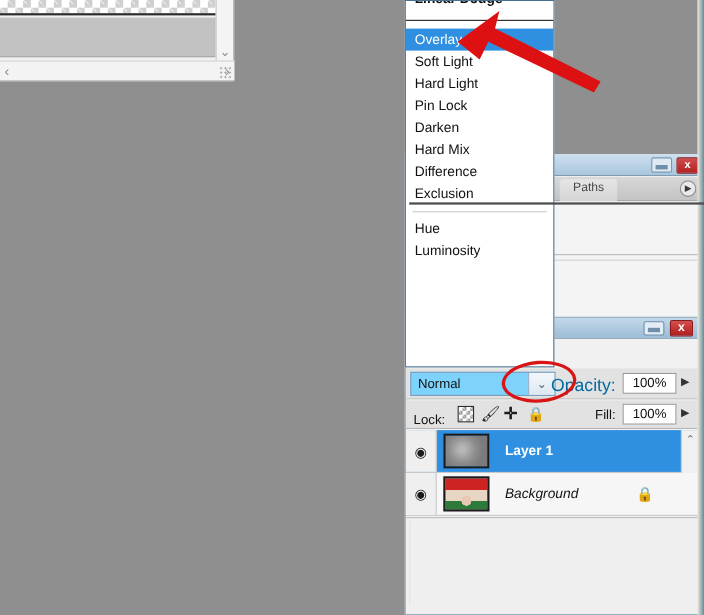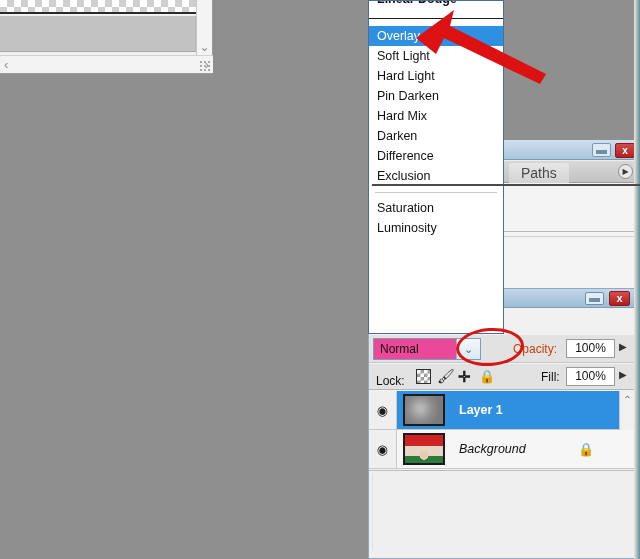--- a/index.html
+++ b/index.html
@@ -77,21 +77,21 @@
     border-radius: 2px; color: #fff; font-size: 10px; font-weight: bold;
     text-align: center; line-height: 13px;
   }
   #file-tabstrip {
     position: absolute; left: 0; top: 21px; width: 272px; height: 22px;
     background: linear-gradient(#d8d8d8, #c3c3c3);
     border-bottom: 1px solid #9a9a9a;
   }
   #tab-paths {
     position: absolute; left: 140px; top: 2px; height: 20px; padding: 2px 12px 0 12px;
-    font-size: 14px; color: #4a4a4a;
+    font-size: 11px; color: #4a4a4a;
     background: linear-gradient(#e6e6e6, #d4d4d4);
     border-radius: 3px 3px 0 0;
   }
   #panel-menu-btn {
     position: absolute; right: 8px; top: 3px; width: 15px; height: 15px;
     border: 1px solid #8c8c8c; border-radius: 50%; background: #e9e9e9;
     font-size: 8px; color: #3a3a3a; text-align: center; line-height: 13px;
   }
   #file-body { position:absolute; left:0; top:43px; width:272px; height:107px;
     background:#f4f4f4; }
@@ -124,32 +124,32 @@
     background: linear-gradient(#d64c4c, #b01f1f); border:1px solid #8d1a1a;
     border-radius:2px; color:#fff; font-size:11px; font-weight:bold;
     text-align:center; line-height:13px; }
 
   
   #blend-row {
     position: absolute; left: 0; top: 46px; width: 268px; height: 28px;
     background: #e2e2e2; border-bottom: 1px solid #c6c6c6;
   }
   #blend-select {
-    position: absolute; left: 4px; top: 3px; width: 108px; height: 22px;
-    background: #ec4899; border: 1px solid #7f9db9;
+    position: absolute; left: 4px; top: 3px; width: 132px; height: 22px;
+    background: #7dd3fc; border: 1px solid #7f9db9;
     display: flex; align-items: center;
   }
   #blend-value { padding-left: 6px; font-size: 12px; color: #111; }
   #blend-caret {
     position: absolute; right: 0; top: 0; width: 24px; height: 20px;
     background: linear-gradient(#f3f7fb, #dde8f1); border-left: 1px solid #9ab4cb;
     display:flex; align-items:center; justify-content:center;
     font-size: 11px; color: #4b6c8c;
   }
-  #opacity-label { position: absolute; left: 144px; top: 7px; font-size: 12px; color: #c2410c; }
+  #opacity-label { position: absolute; left: 132px; top: 7px; font-size: 16px; color: #0369a1; }
   #opacity-box {
     position: absolute; left: 197px; top: 4px; width: 49px; height: 19px;
     background: #fff; border: 1px solid #9a9a9a;
     font-size: 12px; color: #111; text-align: center; line-height: 17px;
   }
   #opacity-arrow { position: absolute; left: 250px; top: 6px; font-size: 10px; color: #333; }
 
   
   #lock-row {
     position: absolute; left: 0; top: 75px; width: 268px; height: 26px;
@@ -355,27 +355,27 @@
 <div id="blend-dropdown">
   <div id="dd-clip-top">
     <span id="dd-cut-label">Linear Dodge</span>
   </div>
   <div id="dd-sep-top"></div>
 
   <div id="dd-items">
     <div class="dd-item sel">Overlay</div>
     <div class="dd-item">Soft Light</div>
     <div class="dd-item">Hard Light</div>
-    <div class="dd-item">Pin Darken</div>
+    <div class="dd-item">Pin Lock</div>
+    <div class="dd-item">Darken</div>
     <div class="dd-item">Hard Mix</div>
-    <div class="dd-item">Darken</div>
     <div class="dd-item">Difference</div>
     <div class="dd-item">Exclusion</div>
     <div class="dd-sep"></div>
-    <div class="dd-item">Saturation</div>
+    <div class="dd-item">Hue</div>
     <div class="dd-item">Luminosity</div>
   </div>
 </div>
 
 <div id="cross-rule"></div>
 
 <svg id="red-arrow" width="140" height="80" viewBox="0 0 140 80">
   <path d="M6 30 L44 2 L40 18 L136 66 L130 76 L34 30 L26 46 Z" fill="#dd1111"></path>
 </svg>
 

